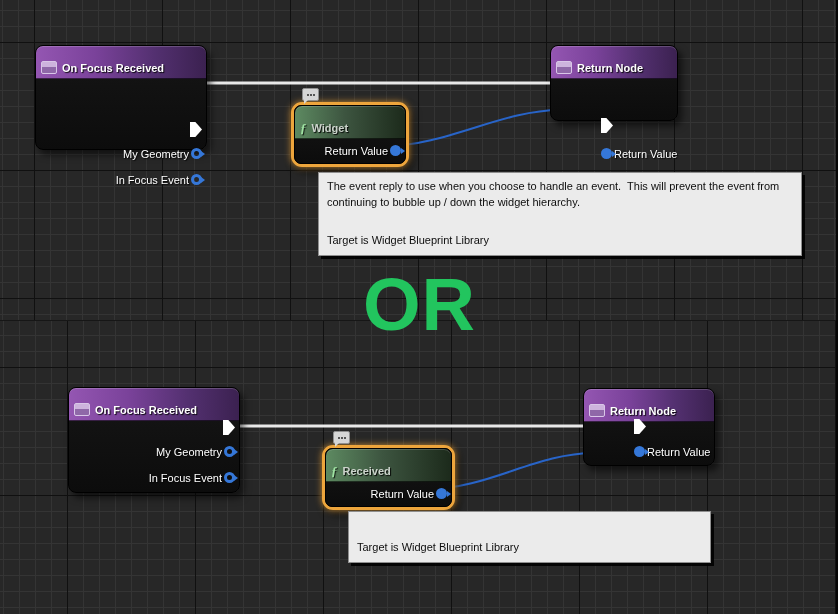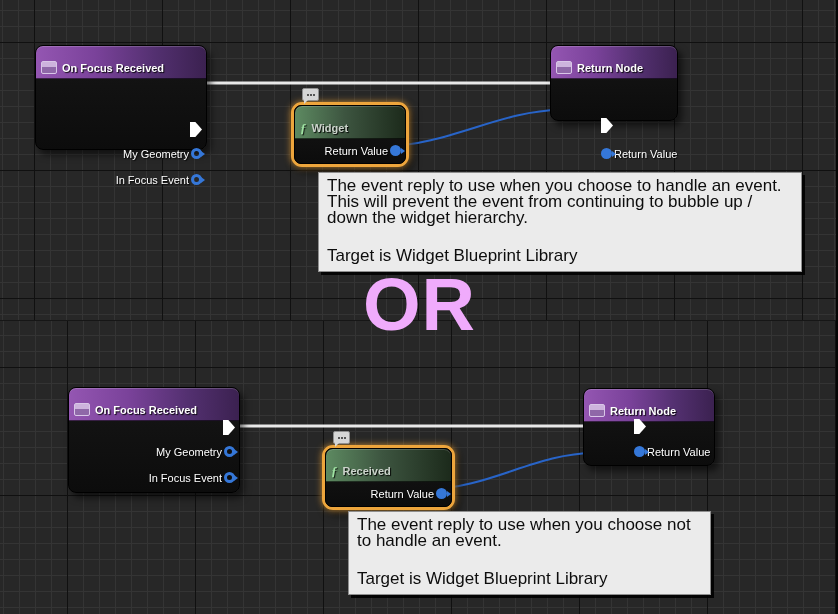--- a/index.html
+++ b/index.html
@@ -90,21 +90,21 @@
   .comment-bubble::after{
     content:"";position:absolute;left:1px;bottom:-4px;
     border-left:4px solid #d6d6d6;border-bottom:4px solid transparent;
   }
   .comment-bubble i{width:2px;height:2px;background:#2a2a2a;border-radius:50%;}
 
   
   .tooltip{
     position:absolute;z-index:6;background:#ebebeb;color:#0d0d0d;
     border:1px solid #8f8f8f;box-shadow:3px 3px 0 rgba(0,0,0,.88);
-    font-size:17px;line-height:16px;padding:5px 8px 7px 8px;box-sizing:border-box;
+    font-size:11px;line-height:16px;padding:5px 8px 7px 8px;box-sizing:border-box;
   }
   .tooltip .tip-body{white-space:pre-wrap;}
   .tooltip .tip-target{margin-top:22px;white-space:nowrap;}
 
   
   #or-label{
     position:absolute;z-index:6;left:363px;top:268px;
     font-size:74px;font-weight:bold;letter-spacing:1px;line-height:1;
   }
 </style>
@@ -174,21 +174,21 @@
       <span class="data-pin filled"></span>
       <span class="pin-label">Return Value</span>
     </div>
   </div>
 
   <div class="tooltip" style="left:318px;top:172px;width:484px;">
     <div class="tip-body">The event reply to use when you choose to handle an event.  This will prevent the event from continuing to bubble up / down the widget hierarchy.</div>
     <div class="tip-target">Target is Widget Blueprint Library</div>
   </div>
 
-  <div id="or-label" style="color: #f0abfc;">OR</div>
+  <div id="or-label" style="color: #22c55e;">OR</div>
 
   <div class="node" style="left:68px;top:387px;width:172px;height:106px;">
     <div class="node-header header-purple">
       <span class="box-icon"></span>
       <span class="node-title">On Focus Received</span>
     </div>
     <div class="pin-row out" style="top:32px;">
       <span class="exec-pin"></span>
     </div>
     <div class="pin-row out" style="top:58px;">
@@ -229,16 +229,15 @@
     <div class="pin-row in" style="top:30px;">
       <span class="exec-pin"></span>
     </div>
     <div class="pin-row in" style="top:57px;">
       <span class="data-pin filled"></span>
       <span class="pin-label">Return Value</span>
     </div>
   </div>
 
   <div class="tooltip" style="left:348px;top:511px;width:363px;">
-    <div class="tip-body">The event reply to use when you choose not to handle an event.</div>
     <div class="tip-target">Target is Widget Blueprint Library</div>
   </div>
 </div>
 
 </body></html>

